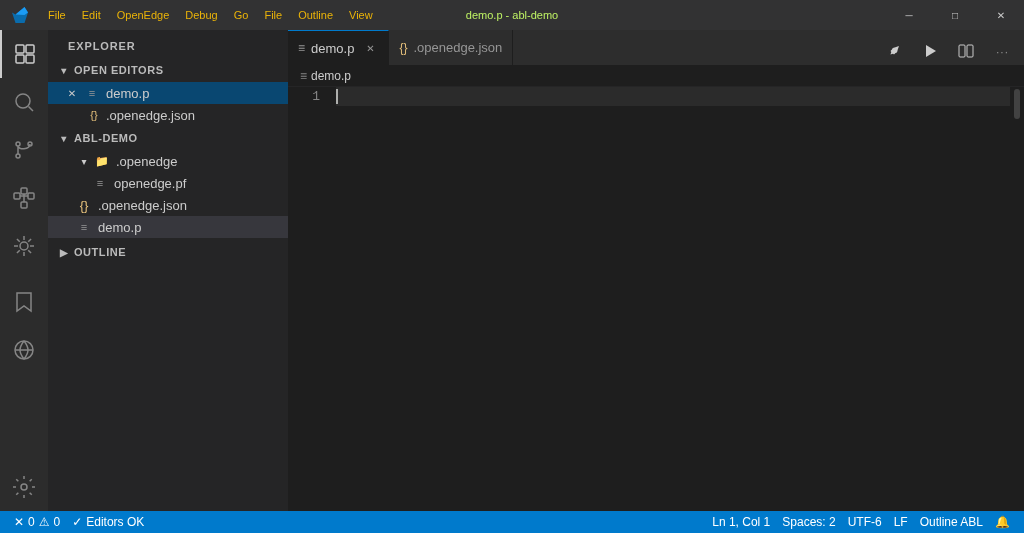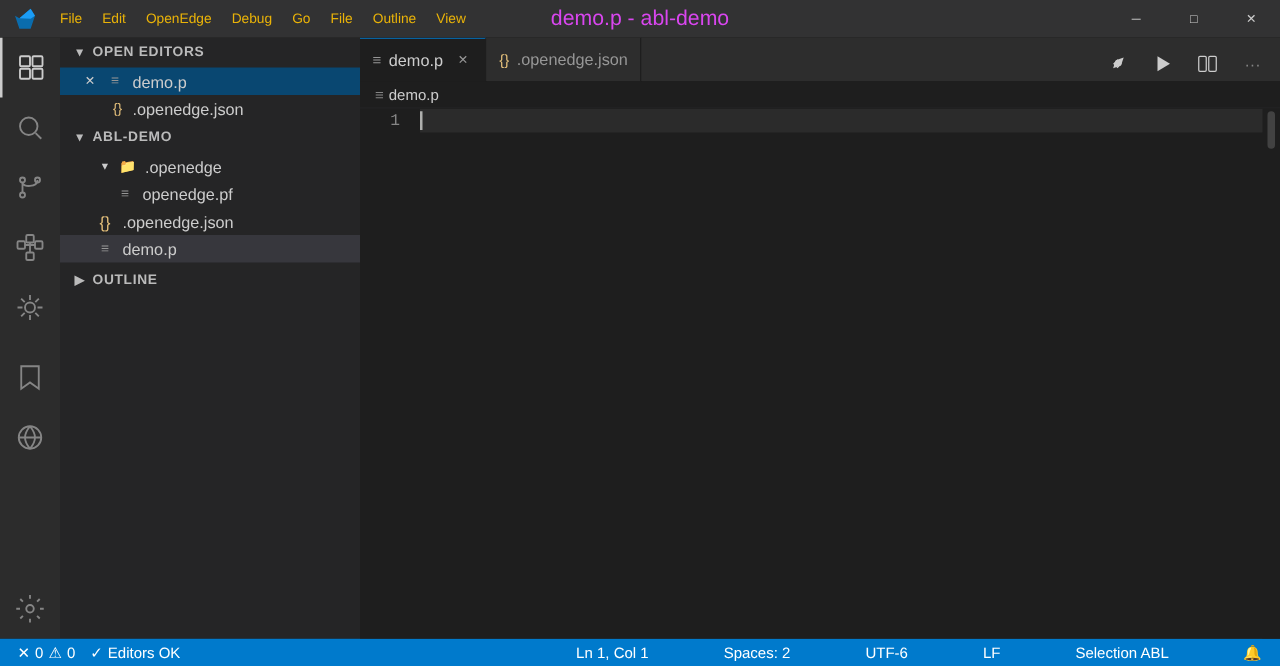--- a/index.html
+++ b/index.html
@@ -43,22 +43,22 @@
       display: flex;
       align-items: center;
       cursor: pointer;
       font-size: 11px;
       color: #eab308;
     }
     .titlebar-title {
       position: absolute;
       left: 50%;
       transform: translateX(-50%);
-      font-size: 17px;
-      color: #d946ef;
+      font-size: 11px;
+      color: #bef264;
     }
     .titlebar-controls {
       display: flex;
       align-items: center;
       margin-left: auto;
     }
     .titlebar-control {
       width: 46px;
       height: 30px;
       display: flex;
@@ -358,21 +358,20 @@
       align-items: center;
       padding: 0 6px;
       height: 22px;
       cursor: pointer;
       gap: 4px;
     }
     .status-right {
       margin-left: auto;
       display: flex;
       align-items: flex-start;
-      gap: 48px;
     }
 
     
     .color-yellow { color: #e5c07b; }
     .color-grey { color: #969696; }
   </style>
 </head>
 <body>
 
 <div class="titlebar">
@@ -455,20 +454,21 @@
     </div>
     <div class="activity-item activity-bottom">
       <svg viewBox="0 0 24 24" fill="none" stroke="currentColor" stroke-width="1.5">
         <circle cx="12" cy="12" r="3"></circle>
         <path d="M12 1v3M12 20v3M4.22 4.22l2.12 2.12M17.66 17.66l2.12 2.12M1 12h3M20 12h3M4.22 19.78l2.12-2.12M17.66 6.34l2.12-2.12"></path>
       </svg>
     </div>
   </div>
 
   <div class="sidebar">
+    <div class="sidebar-header">Explorer</div>
     <div class="sidebar-content">
 
       <div class="sidebar-section-header">
         <span class="chevron">▾</span>
         <span>Open Editors</span>
       </div>
 
       <div class="file-item active indent-1">
         <span class="close-icon">✕</span>
         <span class="file-icon color-grey">≡</span>
@@ -594,19 +594,19 @@
     <div class="status-item">
       <span>Spaces: 2</span>
     </div>
     <div class="status-item">
       <span>UTF-6</span>
     </div>
     <div class="status-item">
       <span>LF</span>
     </div>
     <div class="status-item">
-      <span>Selection ABL</span>
+      <span>Outline ABL</span>
     </div>
     <div class="status-item">
       <span>🔔</span>
     </div>
   </div>
 </div>
 
 </body></html>

